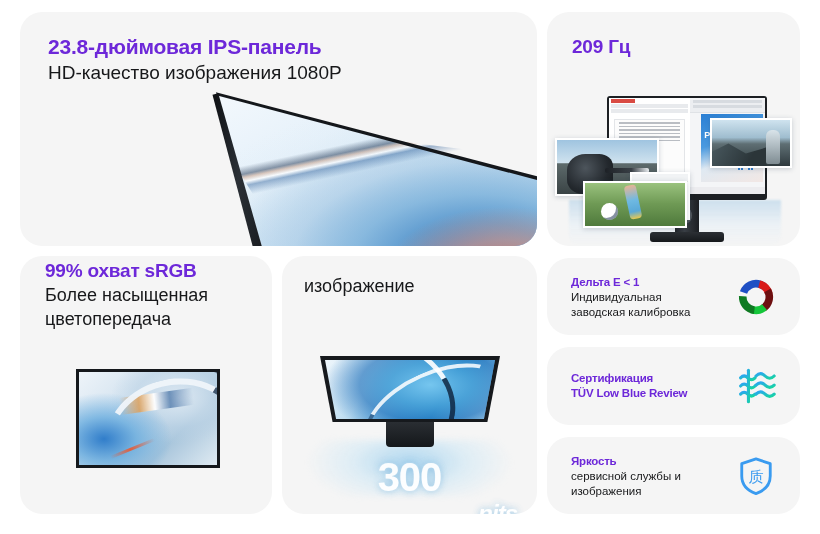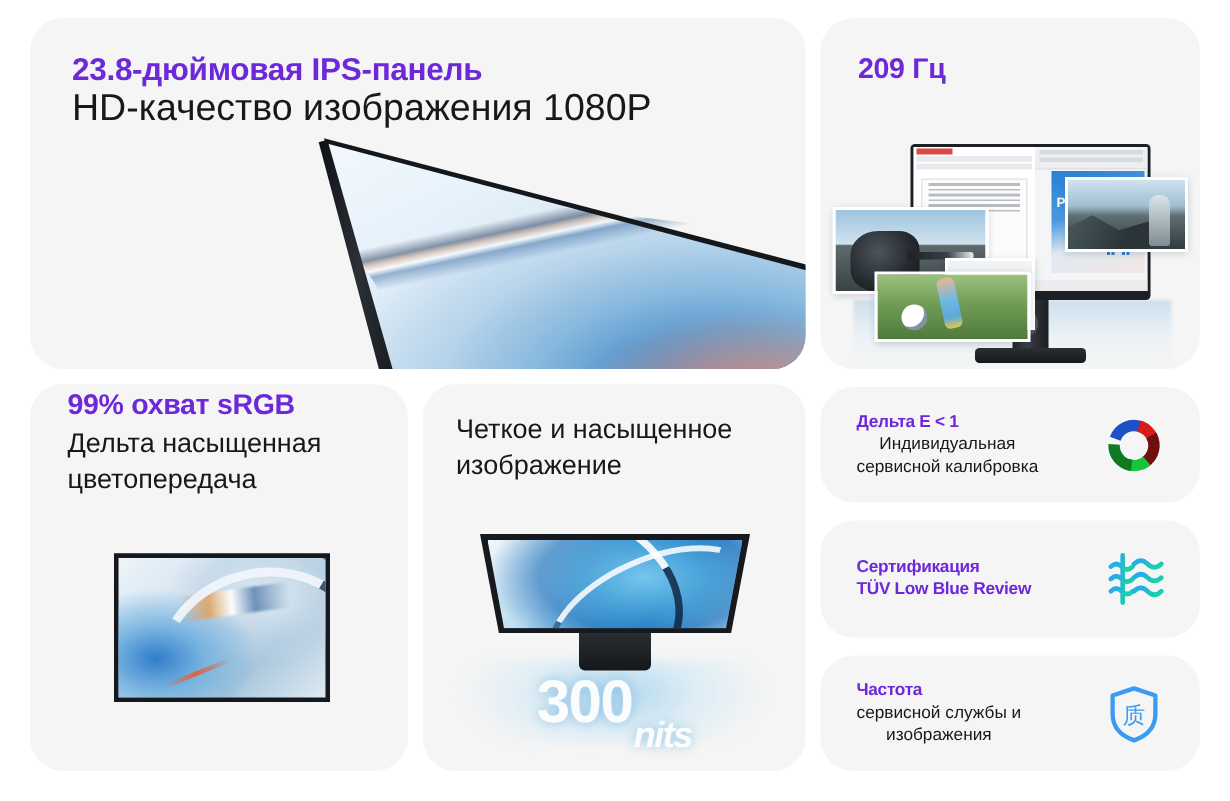--- a/index.html
+++ b/index.html
@@ -32,27 +32,27 @@
     font-weight: bold;
     color: #6d28d9;
     letter-spacing: -0.2px;
   }
   .t-sub {
     color: #17181a;
     font-weight: 400;
   }
 
   .big .t-head { font-size: 21px; line-height: 26px; }
-  .big .t-sub  { font-size: 25px; line-height: 25px; }
+  .big .t-sub  { font-size: 19px; line-height: 25px; }
 
   .mid .t-head { font-size: 19px; line-height: 25px; }
   .mid .t-sub  { font-size: 18px; line-height: 24px; }
 
   .small .t-head { font-size: 11.5px; line-height: 15px; }
-  .small .t-sub  { font-size: 11.5px; line-height: 15px; font-weight: 400; text-align: center;}
+  .small .t-sub  { font-size: 11.5px; line-height: 15px; font-weight: 400;}
 
   
   #card-ips     { left: 20px;  top: 12px;  width: 517px; height: 234px; }
   #card-144hz   { left: 547px; top: 12px;  width: 253px; height: 234px; }
   #card-srgb    { left: 20px;  top: 256px; width: 252px; height: 258px; }
   #card-bright  { left: 282px; top: 256px; width: 255px; height: 258px; }
   #card-delta   { left: 547px; top: 258px; width: 253px; height: 77px; }
   #card-tuv     { left: 547px; top: 347px; width: 253px; height: 78px; }
   #card-warr    { left: 547px; top: 437px; width: 253px; height: 77px; }
 
@@ -292,25 +292,25 @@
     position:absolute; left:84px; top:66px; width:48px; height:25px;
     background: linear-gradient(180deg,#2a2e33 0%, #14171a 100%);
     border-radius: 0 0 4px 4px;
   }
   .bm-glow {
     position:absolute; left:0; top:84px; width:215px; height:56px;
     background: radial-gradient(60% 100% at 50% 40%, rgba(167,211,238,.9) 0%, rgba(205,231,245,.55) 45%, rgba(255,255,255,0) 80%);
     filter: blur(3px);
   }
   .bm-nits {
-    position:absolute; left:0; top:86px; width:215px; height:52px;
+    position:absolute; left:0; top:104px; width:215px; height:52px;
     display:flex; align-items:center; justify-content:center;
     color:#ffffff; font-weight:700; font-size:40px; letter-spacing:-1px;
     text-shadow: 0 0 7px rgba(120,180,220,.85), 0 0 2px rgba(255,255,255,.9);
-    opacity:.92; filter: blur(.4px);
+    opacity:.92; filter: blur(.4px); flex-direction: column;
   }
   .bm-nits small { font-size: 24px; font-weight:700; margin-left:1px; margin-bottom:-11px; align-self:flex-end;font-style:italic;}
 
   
   .ring-icon { width: 38px; height: 38px; }
   .tuv-icon  { width: 40px; height: 40px; }
   .shield-icon { width: 38px; height: 40px; }
 </style>
 </head>
 <body>
@@ -384,54 +384,53 @@
         <div class="sh-row"></div>
         <div class="sh-row"></div>
       </div>
       <div class="float" id="f-soccer"></div>
     </div>
   </div>
 
   <div class="card mid" id="card-srgb">
     <div class="txtblock">
       <div class="t-head">99% охват sRGB</div>
-      <div class="t-sub">Дельта насыщенная</div>
+      <div class="t-sub">Более насыщенная</div>
       <div class="t-sub">цветопередача</div>
     </div>
     <div id="srgb-art">
       <div class="srgb-inner">
         <div class="srgb-spec"></div>
         <div class="srgb-red"></div>
       </div>
     </div>
   </div>
 
   <div class="card mid" id="card-bright">
     <div class="txtblock">
-      <div class="t-sub">Четкое и насыщенное</div>
       <div class="t-sub">изображение</div>
     </div>
     <div id="bright-art">
       <div class="bm-glow"></div>
       <div class="bm-nits">
         <span>300</span>
           <small>nits</small>
       </div>
       <div class="bm-frame">
         <div class="bm-screen"></div>
       </div>
       <div class="bm-stand"></div>
     </div>
   </div>
 
   <div class="card small" id="card-delta">
     <div class="txtblock">
       <div class="t-head">Дельта E &lt; 1</div>
       <div class="t-sub">Индивидуальная</div>
-      <div class="t-sub">сервисной калибровка</div>
+      <div class="t-sub">заводская калибровка</div>
     </div>
     <div class="icon-slot">
       <svg class="ring-icon" viewBox="0 0 40 40">
         <g fill="none" stroke-width="8">
           <circle cx="20" cy="20" r="14" stroke="#1f4fc4" stroke-dasharray="26.4 61.6" transform="rotate(-160 20 20)"></circle>
           <circle cx="20" cy="20" r="14" stroke="#d91a1a" stroke-dasharray="14.7 73.3" transform="rotate(-76 20 20)"></circle>
           <circle cx="20" cy="20" r="14" stroke="#6e0f10" stroke-dasharray="20.9 67.1" transform="rotate(-30 20 20)"></circle>
           <circle cx="20" cy="20" r="14" stroke="#15c63a" stroke-dasharray="14.7 73.3" transform="rotate(50 20 20)"></circle>
           <circle cx="20" cy="20" r="14" stroke="#0f7a22" stroke-dasharray="20.9 67.1" transform="rotate(97 20 20)"></circle>
         </g>
@@ -460,21 +459,21 @@
           <path d="M22 11 q5 -5 10 0 q5 5 10 0"></path>
           <path d="M22 21 q5 -5 10 0 q5 5 10 0"></path>
           <path d="M22 31 q5 -5 10 0 q5 5 10 0"></path>
         </g>
       </svg>
     </div>
   </div>
 
   <div class="card small" id="card-warr">
     <div class="txtblock">
-      <div class="t-head">Частота</div>
+      <div class="t-head">Яркость</div>
       <div class="t-sub">сервисной службы и</div>
       <div class="t-sub">изображения</div>
     </div>
     <div class="icon-slot">
       <svg class="shield-icon" viewBox="0 0 40 42">
         <path d="M20 3 L35 8 V21 C35 31 28.5 36.5 20 39.5 C11.5 36.5 5 31 5 21 V8 Z" fill="none" stroke="#3a9bf0" stroke-width="3" stroke-linejoin="round"></path>
         <text x="20" y="27" text-anchor="middle" font-family="'DejaVu Sans', sans-serif" font-size="16" fill="#3a9bf0">质</text>
       </svg>
     </div>
   </div>

